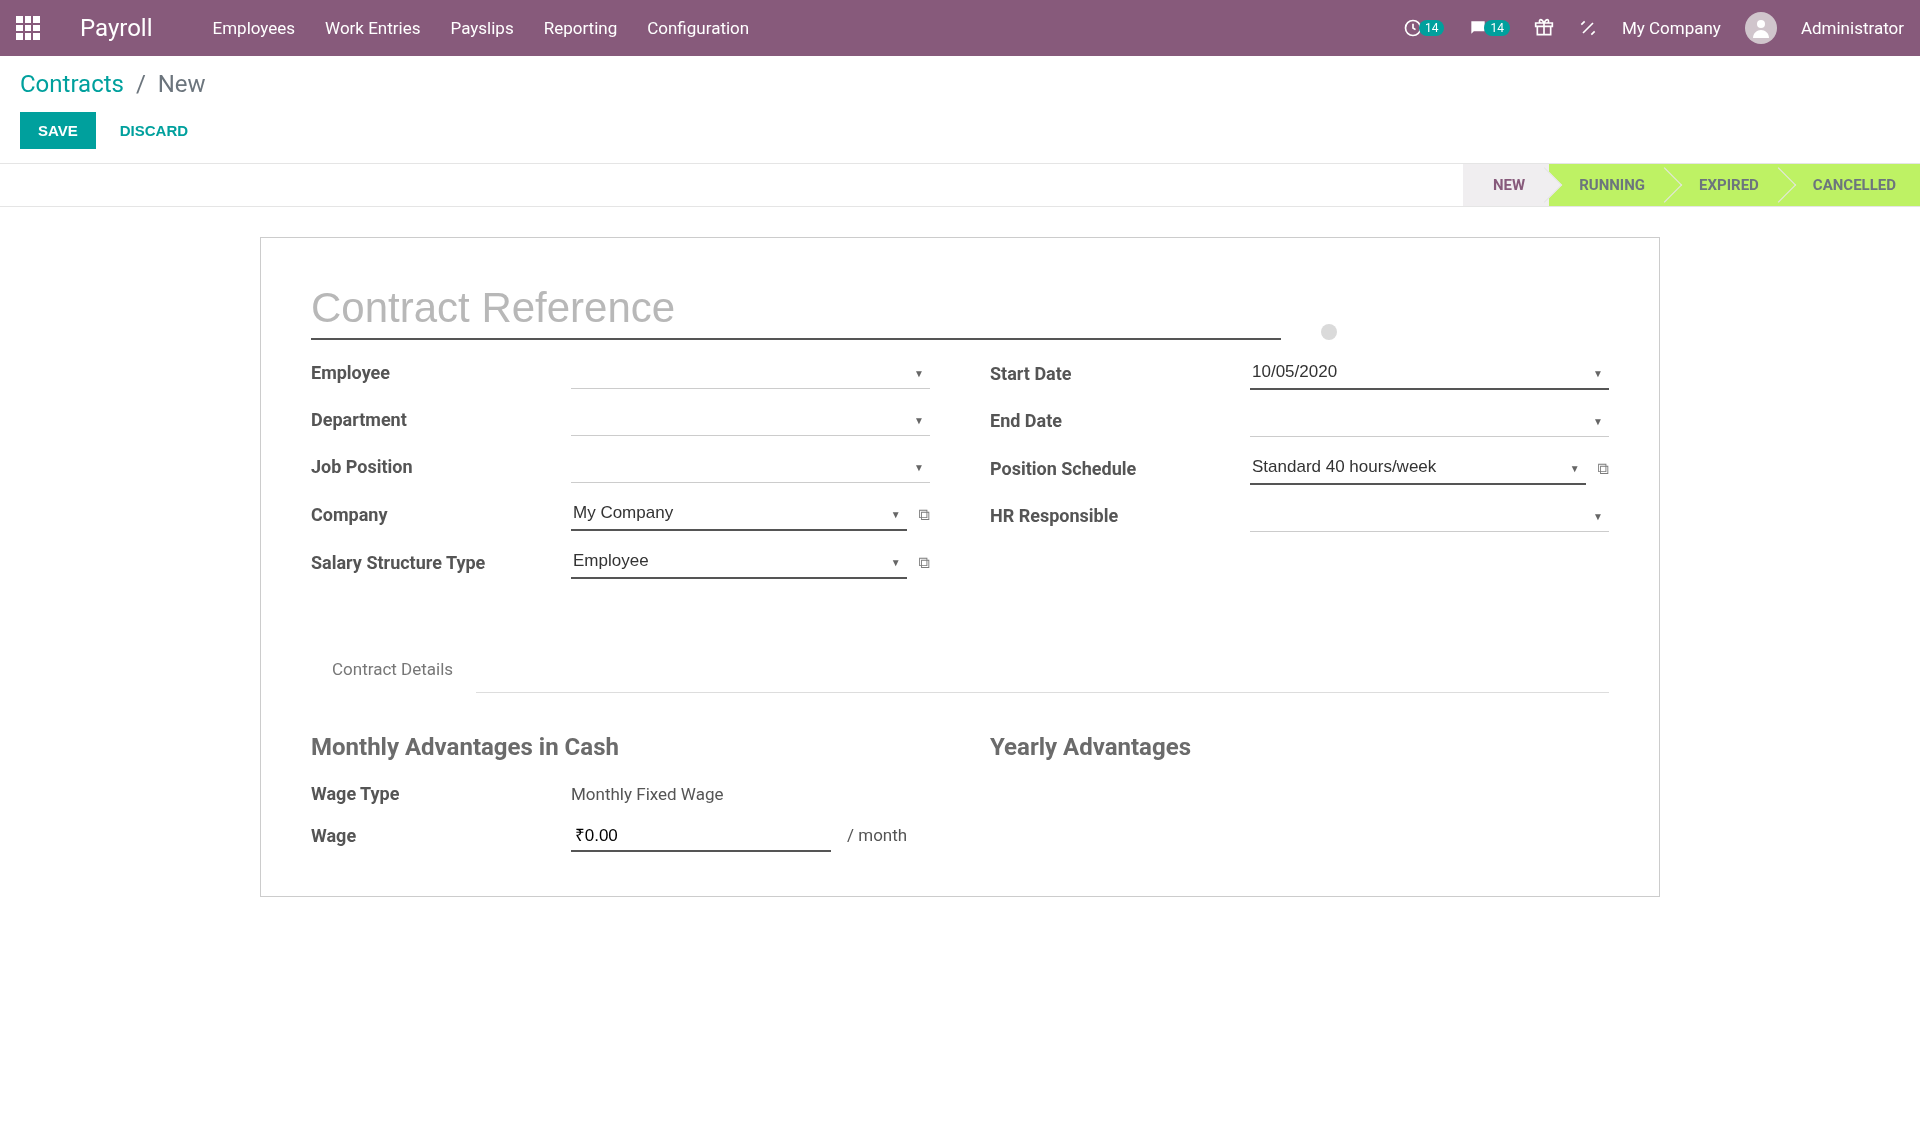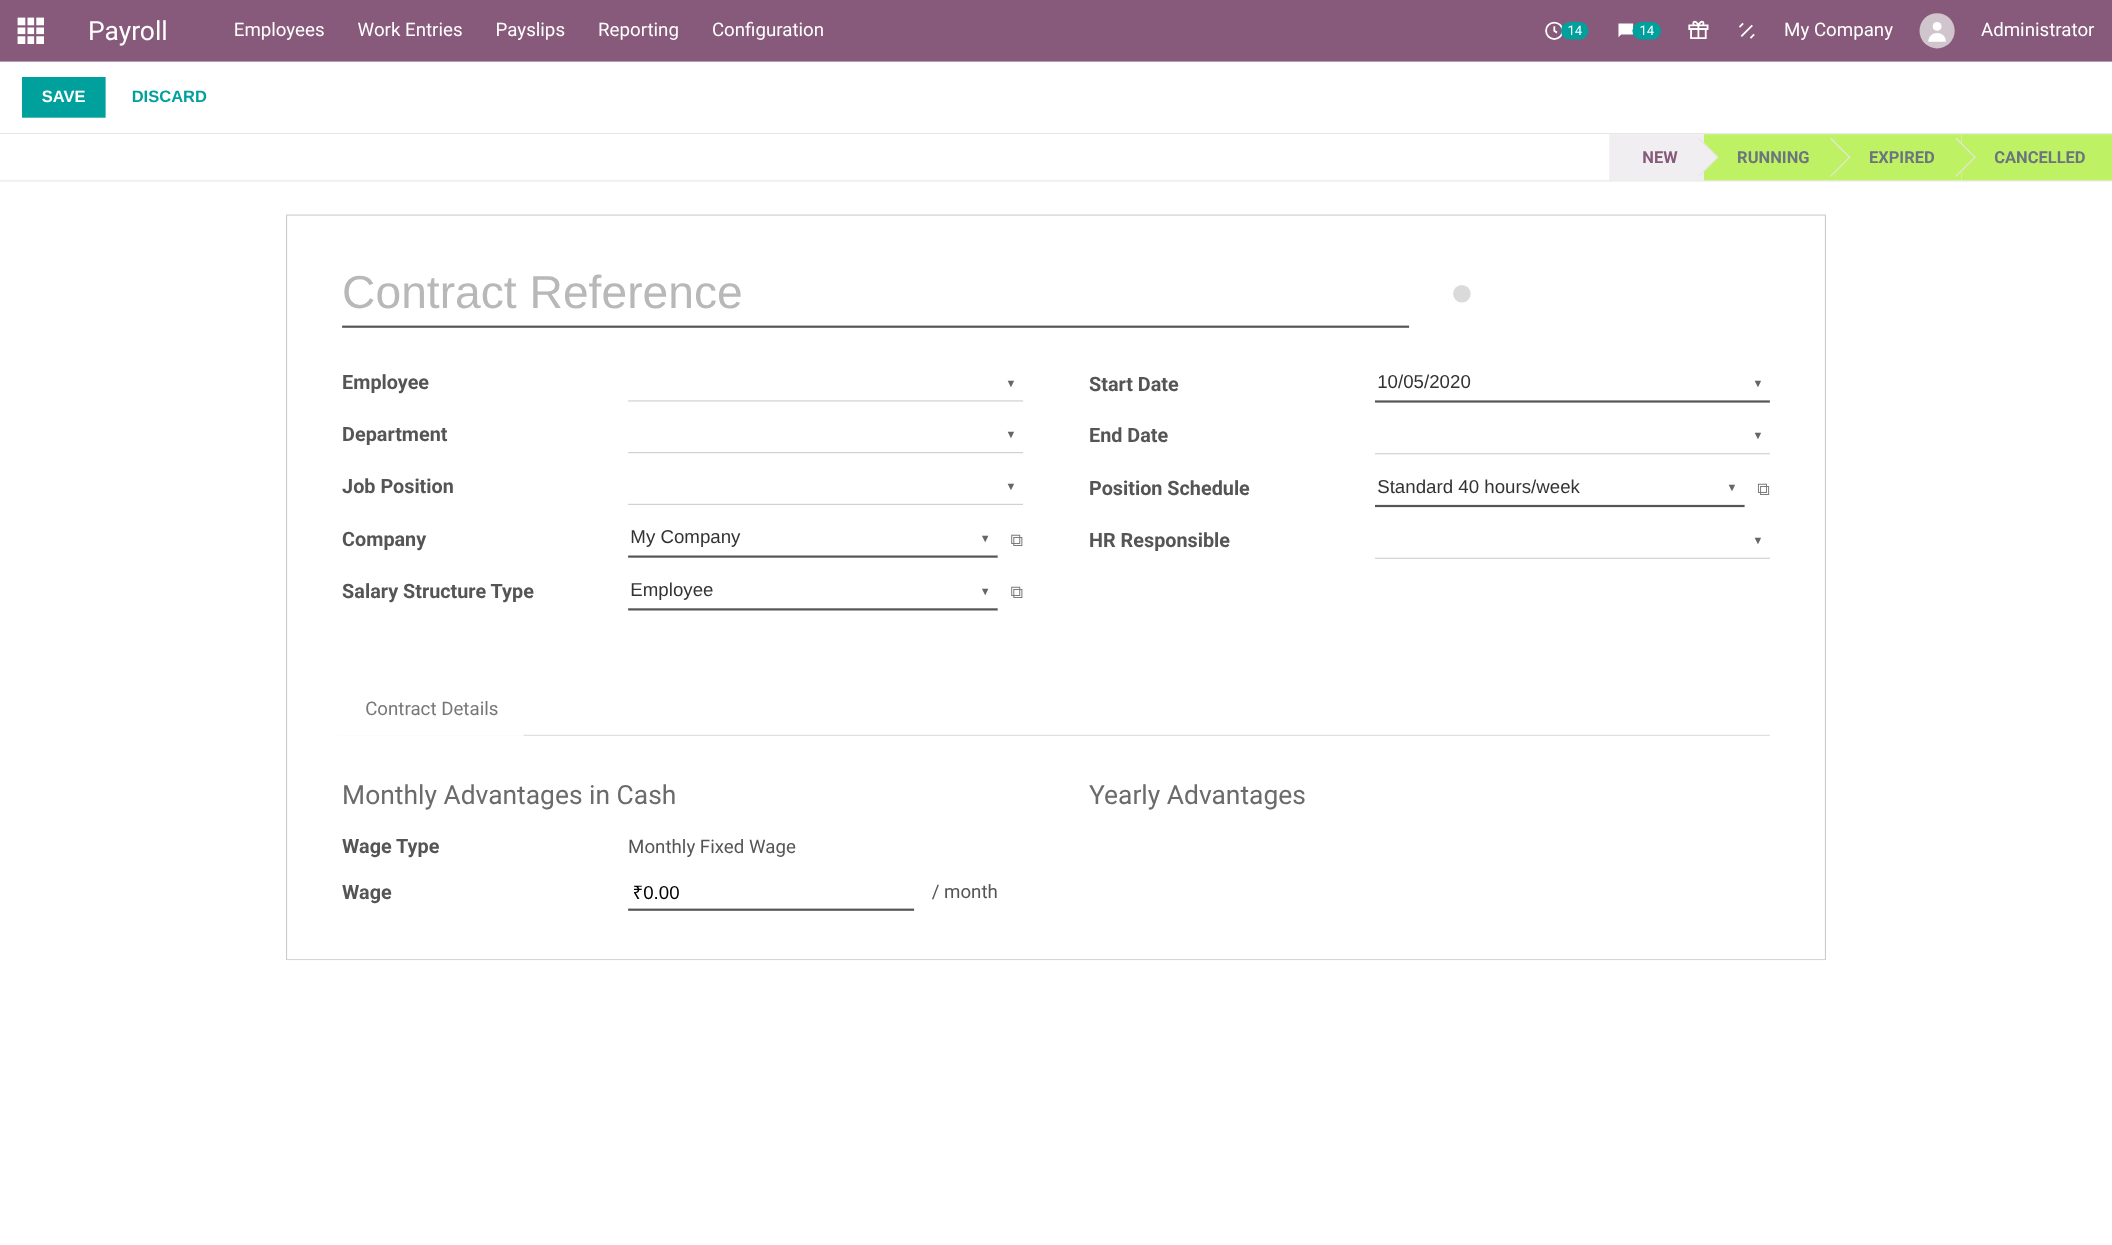--- a/index.html
+++ b/index.html
@@ -36,21 +36,21 @@
 .statusbar-wrap { display: flex; justify-content: flex-end; padding: 0; border-bottom: 1px solid #e5e5e5; background: #fff; }
 .statusbar { display: flex; }
 .statusbar .stage { position: relative; padding: 12px 24px 12px 30px; font-size: 15px; font-weight: bold; color: #6c757d; background: #bef264; cursor: pointer; }
 .statusbar .stage.active { background: #f0eef0; color: #875a7b; }
 .statusbar .stage::after { content: ""; position: absolute; right: -8px; top: 50%; transform: translateY(-50%) rotate(45deg); width: 24px; height: 24px; background: inherit; border-top: 1px solid #e5e5e5; border-right: 1px solid #e5e5e5; z-index: 1; }
 .statusbar .stage:last-child::after { display: none; }
 
 
 .form-container { padding: 30px 0 0 0; display: flex; justify-content: center; position: relative; }
 .form-sheet { width: 1400px; max-width: calc(100% - 60px); background: #fff; border: 1px solid #ccc; padding: 40px 50px 0 50px; position: relative; }
-.title-row { display: flex; align-items: center; margin-bottom: 34px; }
+.title-row { display: flex; align-items: flex-end; margin-bottom: 16px; }
 .title-input { flex: 0 0 970px; font-size: 42px; color: #999; border: none; border-bottom: 2px solid #555; padding: 6px 0; outline: none; background: transparent; }
 .title-input::placeholder { color: #b8b8b8; }
 .kanban-dot { width: 16px; height: 16px; border-radius: 50%; background: #dadada; margin-left: 40px; }
 
 .form-cols { display: flex; gap: 60px; margin-bottom: 50px; }
 .form-col { flex: 1; }
 .form-row { display: flex; align-items: center; margin-bottom: 14px; min-height: 32px; }
 .form-label { width: 260px; font-size: 18px; color: #555; font-weight: bold; flex-shrink: 0; }
 .form-field { flex: 1; position: relative; display: flex; align-items: center; }
 .select-input { width: 100%; border: none; border-bottom: 1px solid #ccc; padding: 6px 20px 6px 2px; font-size: 17px; background: transparent; outline: none; }
@@ -58,21 +58,21 @@
 .caret { position: absolute; right: 6px; top: 50%; transform: translateY(-50%); pointer-events: none; font-size: 10px; color: #666; }
 .ext-link { margin-left: 12px; cursor: pointer; color: #7c7c7c; font-size: 16px; }
 
 
 .tabs { display: flex; border-bottom: 1px solid #ddd; margin-left: -2px; }
 .tab { padding: 14px 22px; font-size: 17px; color: #777; cursor: pointer; border: 1px solid transparent; border-bottom: none; background: #fff; position: relative; top: 1px; }
 .tab.active { color: #333; border: 1px solid #ddd; border-bottom: 1px solid #fff; }
 
 .tab-content { padding: 40px 0 30px 0; display: flex; gap: 60px; }
 .tab-col { flex: 1; }
-.section-title { font-size: 24px; color: #6b6b6b; margin-bottom: 22px; font-weight: normal; }
+.section-title { font-size: 24px; color: #6b6b6b; margin-bottom: 22px; font-weight: bold; }
 .info-row { display: flex; align-items: center; margin-bottom: 14px; }
 .info-label { width: 260px; font-size: 18px; color: #555; font-weight: bold; }
 .info-value { font-size: 17px; color: #555; }
 .wage-input { border: none; border-bottom: 2px solid #555; padding: 6px 4px; font-size: 17px; width: 260px; outline: none; }
 .wage-unit { margin-left: 16px; font-size: 17px; color: #555; }
 </style>
 </head>
 <body>
 
 <div class="navbar">
@@ -126,20 +126,25 @@
             <circle cx="12" cy="8" r="4"></circle>
             <path d="M4 22c0-5 4-8 8-8s8 3 8 8z"></path>
           </svg>
       </div>
       <div class="username">Administrator</div>
     </div>
   </div>
 </div>
 
 <div class="control-panel">
+  <div class="breadcrumb">
+    <a>Contracts</a>
+    <span class="sep">/</span>
+    <span class="current">New</span>
+  </div>
   <div class="cp-buttons">
     <button class="btn-save">SAVE</button>
     <button class="btn-discard">DISCARD</button>
   </div>
 </div>
 
 <div class="statusbar-wrap">
   <div class="statusbar">
     <div class="stage active">NEW</div>
     <div class="stage">RUNNING</div>

